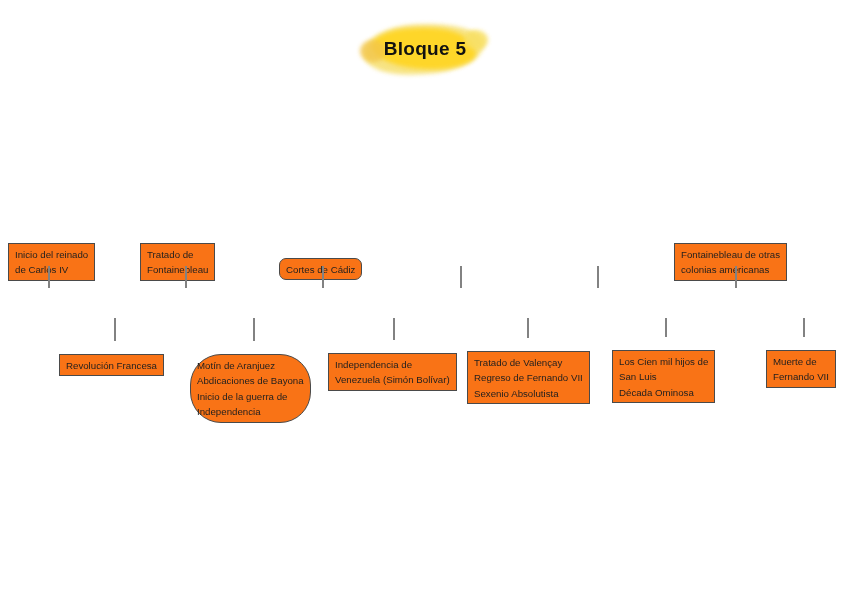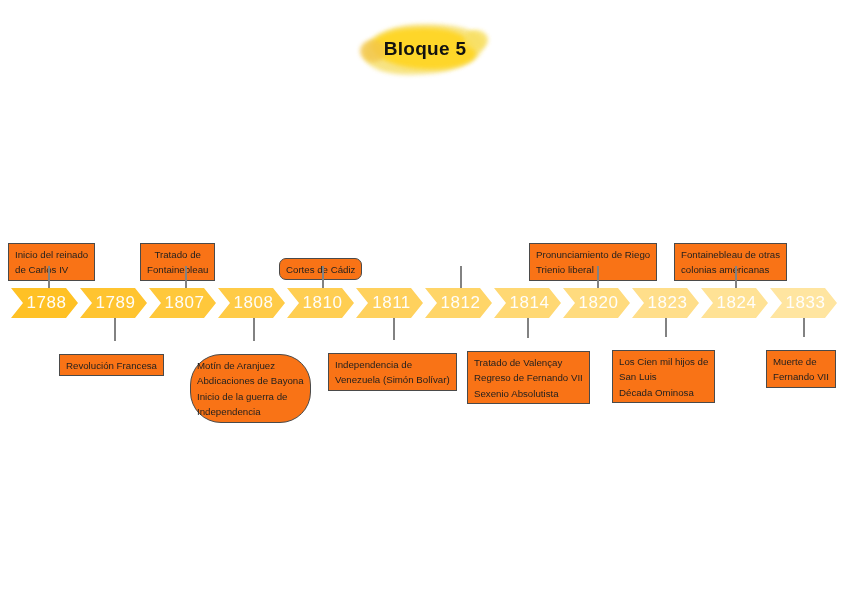--- a/index.html
+++ b/index.html
@@ -59,49 +59,33 @@
   <div class="title-wrap">
     <div class="splotch2"></div>
     <div class="splotch"></div>
     <div class="splotch3"></div>
     <div class="splotch4"></div>
     <div class="title-text">Bloque 5</div>
   </div>
 
   <div class="ebox" style="left:8px;   top:230px;">Inicio del reinado
 de Carlos IV</div>
-  <div class="ebox" style="left:140px; top:230px;text-align:center;">Tratado de
+  <div class="ebox" style="left:140px; top:230px;">Tratado de
 Fontainebleau</div>
   <div class="ebox" style="left:279px; top:245px;border-radius:7px;">Cortes de Cádiz</div>
-  <div class="ebox" style="left:529px; top:230px;">Pronunciamiento de Riego
-Trienio liberal</div>
   <div class="ebox" style="left:674px; top:230px;">Fontainebleau de otras
 colonias americanas</div>
 
   <div class="conn" style="left:48px;  top:266px; height:22px;"></div>
   <div class="conn" style="left:185px; top:266px; height:22px;"></div>
   <div class="conn" style="left:322px; top:266px; height:22px;"></div>
   <div class="conn" style="left:460px; top:266px; height:22px;"></div>
   <div class="conn" style="left:597px; top:266px; height:22px;"></div>
   <div class="conn" style="left:735px; top:266px; height:22px;"></div>
 
-  <div class="chev-band">
-    <div class="chev">1788</div>
-    <div class="chev">1789</div>
-    <div class="chev">1807</div>
-    <div class="chev">1808</div>
-    <div class="chev">1810</div>
-    <div class="chev">1811</div>
-    <div class="chev">1812</div>
-    <div class="chev">1814</div>
-    <div class="chev">1820</div>
-    <div class="chev">1823</div>
-    <div class="chev">1824</div>
-    <div class="chev">1833</div>
-  </div>
 
   <div class="conn" style="left:114px; top:318px; height:23px;"></div>
   <div class="conn" style="left:253px; top:318px; height:23px;"></div>
   <div class="conn" style="left:393px; top:318px; height:22px;"></div>
   <div class="conn" style="left:527px; top:318px; height:20px;"></div>
   <div class="conn" style="left:665px; top:318px; height:19px;"></div>
   <div class="conn" style="left:803px; top:318px; height:19px;"></div>
 
   <div class="ebox" style="left:59px;  top:341px;text-align:center;">Revolución Francesa</div>
   <div class="ebox" style="left:190px; top:341px;border-radius:31px;">Motín de Aranjuez

